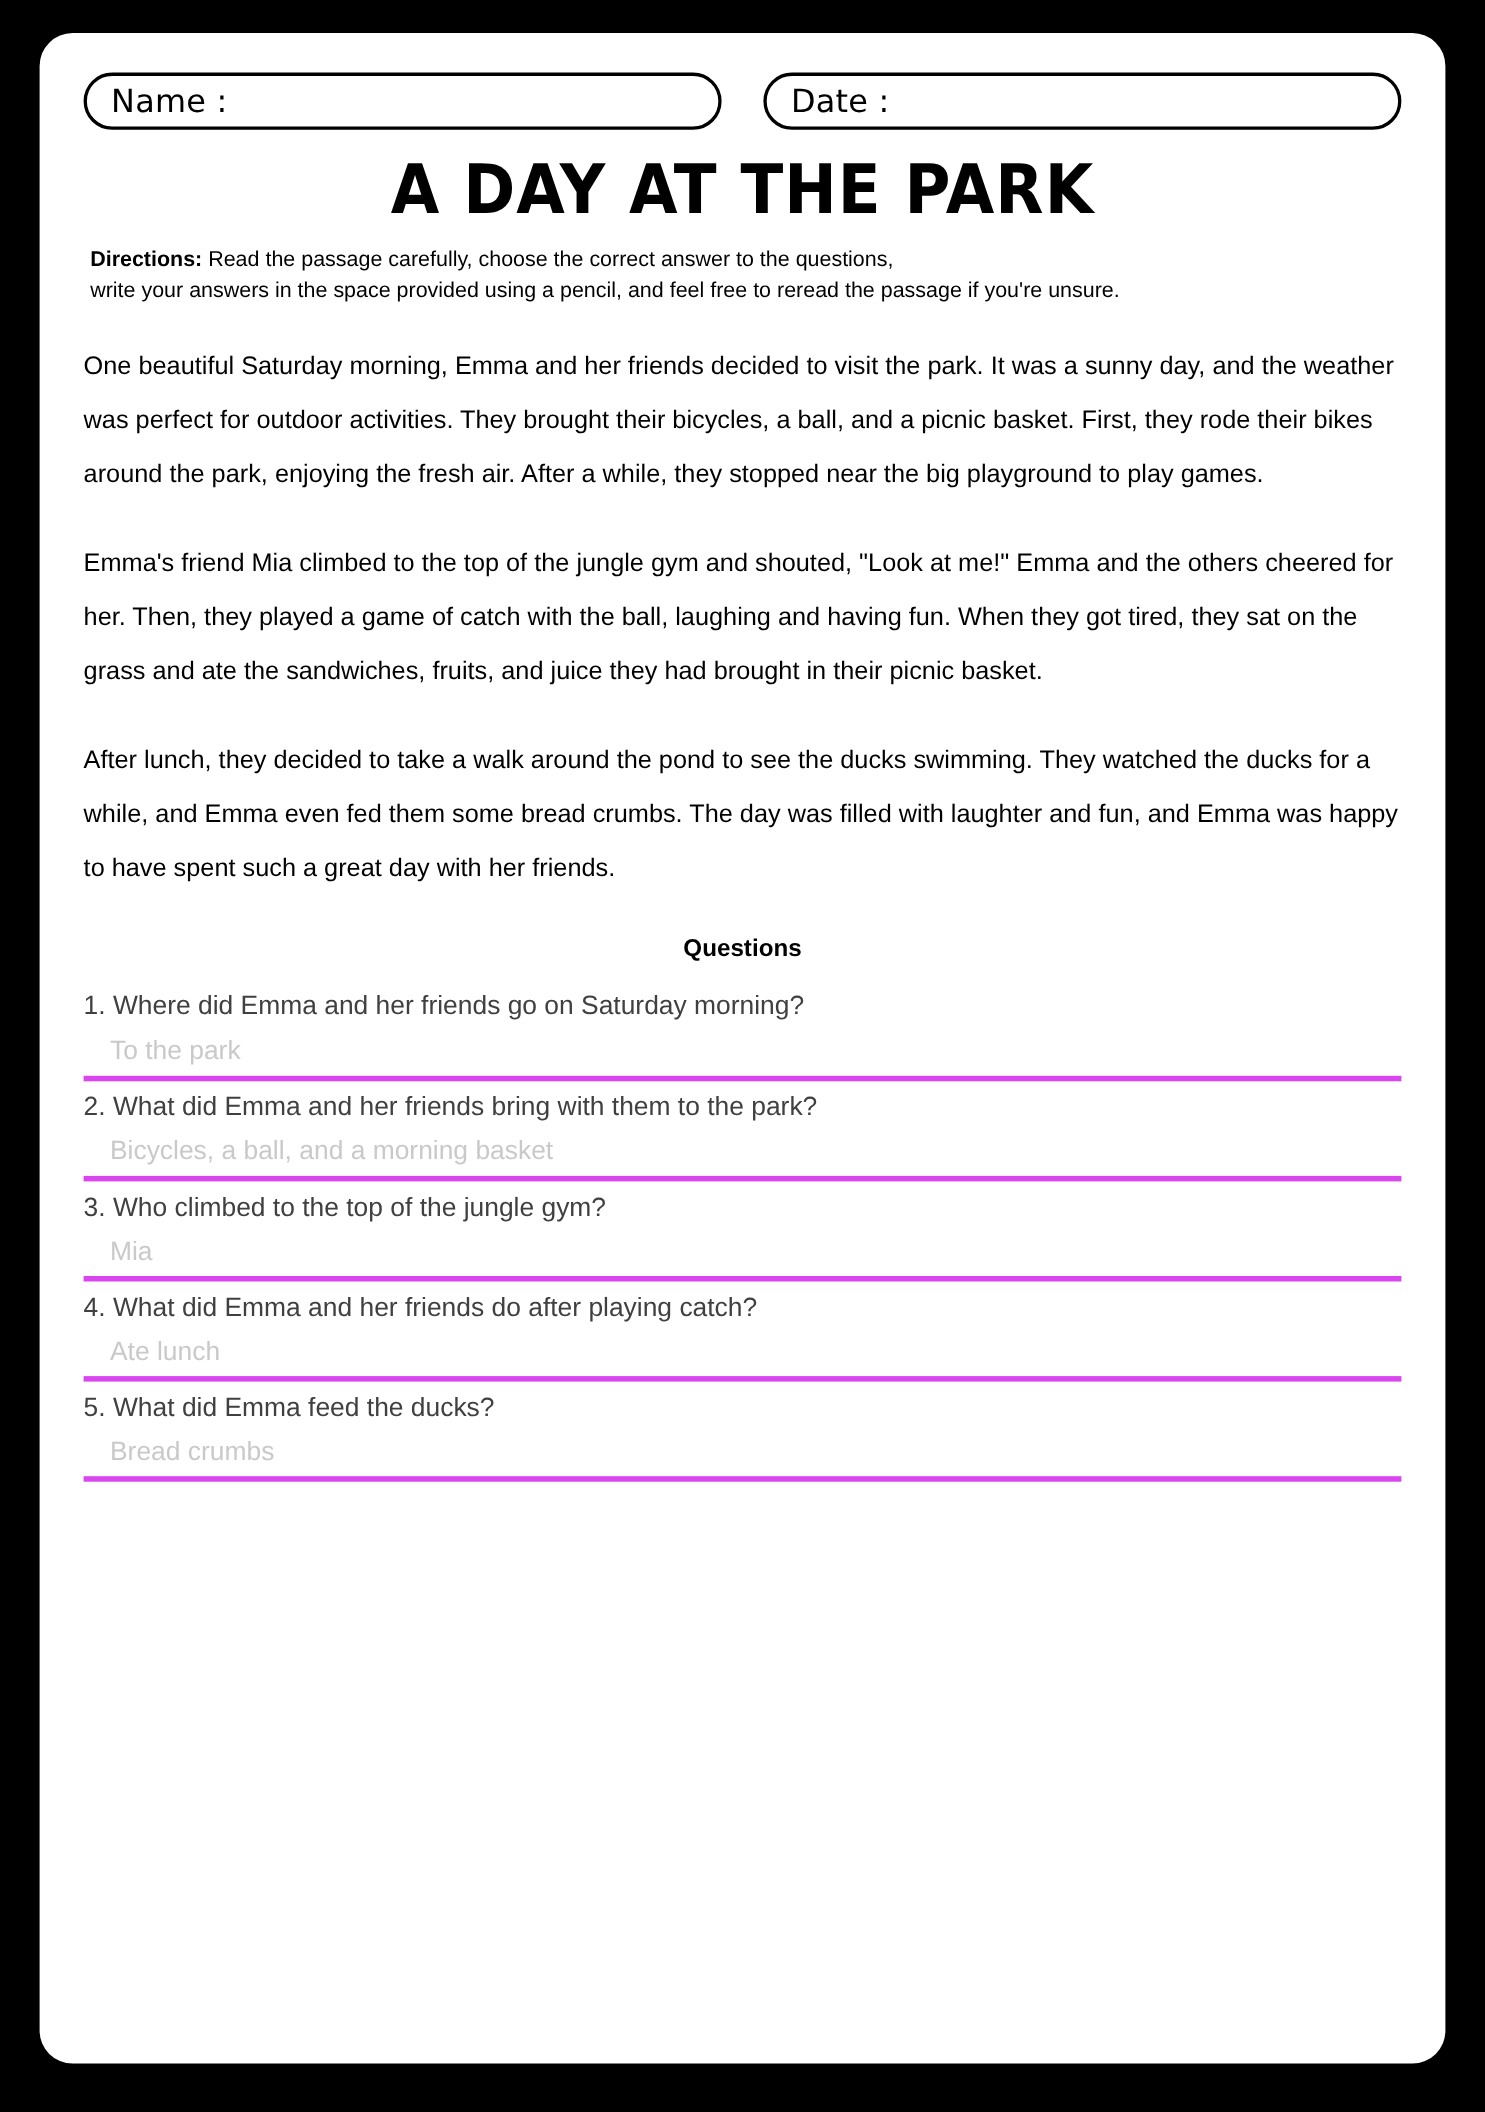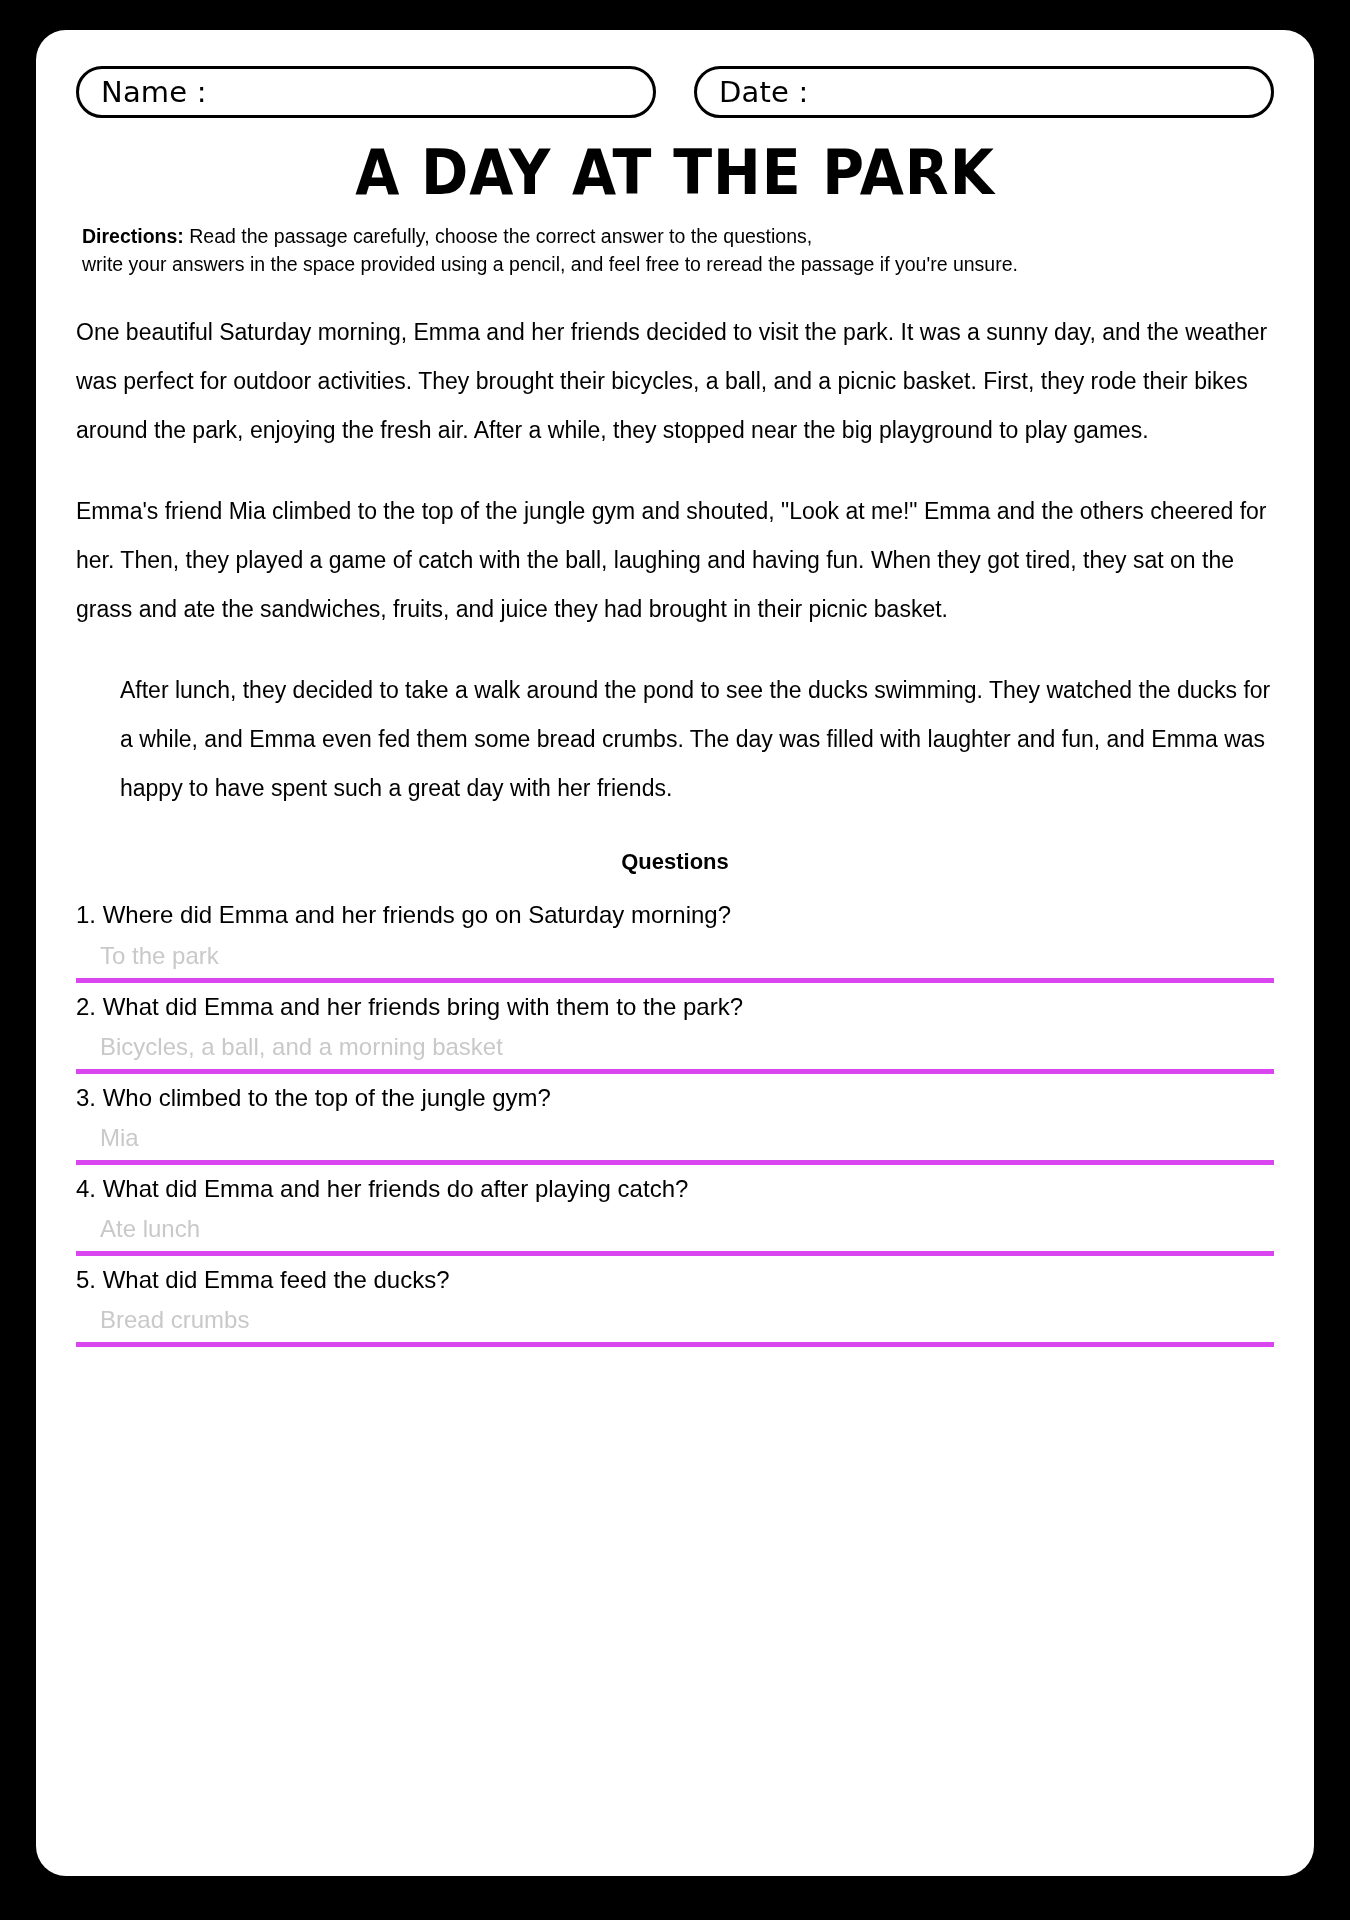--- a/index.html
+++ b/index.html
@@ -88,40 +88,40 @@
     margin-top: 30px;
   }
   .passage p {
     font-family: "Liberation Sans", sans-serif;
     font-size: 23px;
     line-height: 49px;
     color: #000;
     margin-bottom: 32px;
     text-align: left;
   }
-  .passage p:last-child { margin-bottom: 0; margin-left: 44px; }
+  .passage p:last-child { margin-bottom: 0; }
 
   
   .questions-heading {
     text-align: center;
     font-family: "Liberation Sans", sans-serif;
     font-weight: bold;
     font-size: 22px;
     color: #000;
     margin-top: 36px;
     margin-bottom: 16px;
   }
 
   .question-block {
     margin-bottom: 0;
   }
   .question-text {
     font-family: "Liberation Sans", sans-serif;
     font-size: 24px;
-    color: #000000;
+    color: #404040;
     line-height: 1.3;
     padding-top: 8px;
   }
   .answer-line {
     border-bottom: 5px solid #d946ef;
     padding: 6px 0 7px 24px;
     margin-top: 4px;
   }
   .answer-text {
     font-family: "Liberation Sans", sans-serif;

